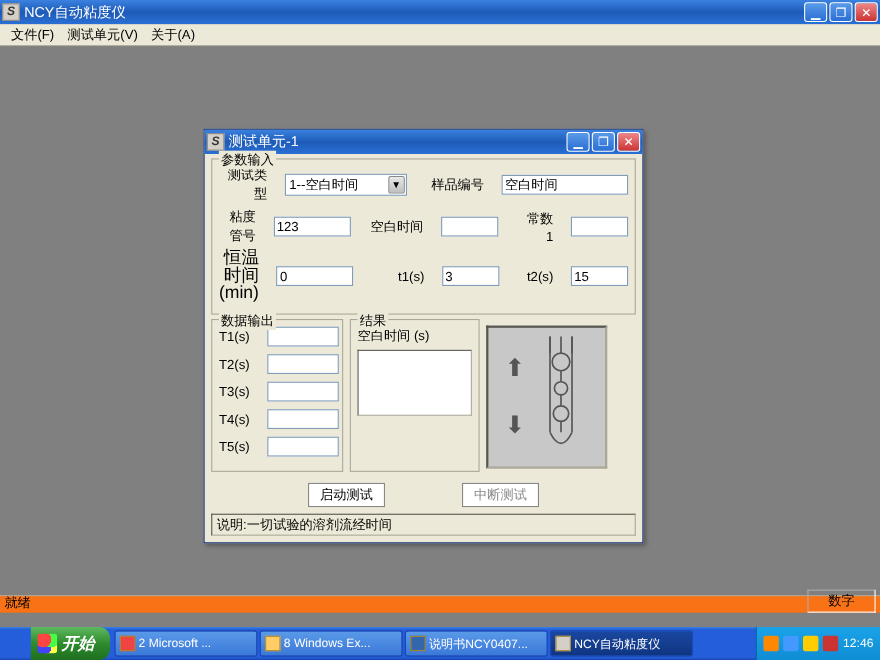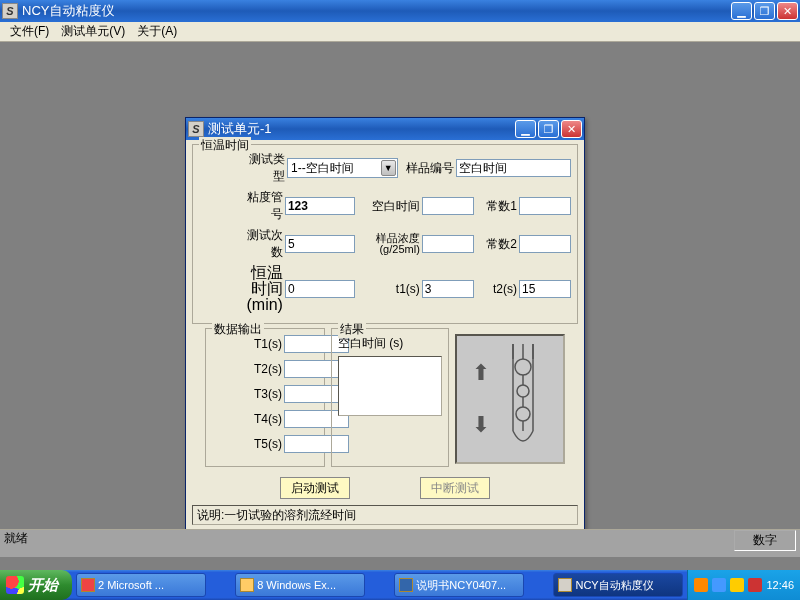--- a/index.html
+++ b/index.html
@@ -23,51 +23,51 @@
 
 
 .dialog { position: absolute; left: 185px; top: 75px; width: 400px; background: #ece9d8; border: 1px solid #0a246a; box-shadow: 2px 2px 4px rgba(0,0,0,.3); }
 .dlg-titlebar { height: 22px; background: linear-gradient(to bottom,#3a81e0,#1e5bb8,#2a6fd4); display: flex; align-items: center; padding: 0 2px; }
 .dlg-titlebar .titlebar-text { font-size: 13px; }
 .dlg-body { padding: 4px 6px 6px 6px; font-size: 12px; }
 
 .groupbox { border: 1px solid #aca899; margin-bottom: 4px; padding: 6px 6px 6px 6px; position: relative; }
 .groupbox-title { position: absolute; top: -8px; left: 6px; background: #ece9d8; padding: 0 2px; font-size: 12px; }
 
-.row { display: flex; align-items: center; margin-bottom: 4px; gap: 2px; margin-left: 42px; }
+.row { display: flex; align-items: center; margin-bottom: 4px; gap: 16px; }
 .lbl { font-size: 12px; text-align: right; }
 .inp { height: 18px; border: 1px solid #7f9db9; background: #fff; font-size: 12px; padding: 0 2px; }
 .sel { height: 20px; border: 1px solid #7f9db9; background: #fff; font-size: 12px; display: flex; align-items: center; justify-content: space-between; padding: 0 1px 0 3px; }
 .sel-btn { width: 15px; height: 16px; background: linear-gradient(to bottom,#e8e8e8,#bfbfbf); border: 1px solid #888; border-radius: 2px; display: flex; align-items: center; justify-content: center; font-size: 9px; }
 
-.cols { display: flex; gap: 6px; justify-content: center; }
+.cols { display: flex; gap: 6px; }
 .databox .row { margin-bottom: 7px; }
 
 .result-box { border: 1px inset #aca899; background: #fff; height: 60px; width: 100%; }
 
 .diagram { width: 110px; height: 130px; border: 2px inset #aca899; background: #c8c8c8; display: flex; align-items: center; justify-content: center; gap: 8px; }
 .arrow { font-size: 22px; color: #555; line-height: 1; }
 .visc-svg { width: 50px; height: 120px; }
 
 .btnrow { display: flex; justify-content: center; gap: 70px; margin: 6px 0; }
-.btn { width: 70px; height: 22px; border: 1px solid #888; background: #fef9c3; font-size: 12px; }
+.btn { width: 70px; height: 22px; border: 1px solid #888; background: #ffffff; font-size: 12px; }
 .btn.disabled { color: #888; }
 
 .statusline { border: 1px inset #aca899; padding: 2px 4px; font-size: 12px; height: 20px; display: flex; align-items: center; }
 
 
-.app-status { position: absolute; bottom: 0; left: 0; right: 0; height: 28px; background: #a3a3a3; border-top: 1px solid #aca899; display: flex; align-items: flex-start; font-size: 12px; padding: 0 4px; }
+.app-status { position: absolute; bottom: 0; left: 0; right: 0; height: 16px; background: #f97316; border-top: 1px solid #aca899; display: flex; align-items: flex-end; font-size: 12px; padding: 0 4px; }
 .app-status .spacer { flex: 1; }
 .status-cell { border: 1px inset #fff; padding: 1px 18px; }
 
 
-.taskbar { position: absolute; bottom: 0; left: 0; width: 800px; height: 30px; background: linear-gradient(to bottom,#3a81e0,#245edb 8%,#245edb 92%,#1a47b0); display: flex; align-items: center; }
+.taskbar { position: absolute; bottom: 0; left: 0; width: 800px; height: 30px; background: linear-gradient(to bottom,#3a81e0,#245edb 8%,#245edb 92%,#1a47b0); display: flex; align-items: center; padding-left: 28px; }
 .start { height: 30px; display: flex; align-items: center; padding: 0 14px 0 6px; background: linear-gradient(to bottom,#5fb85f,#2e8b2e 50%,#1f6f1f); border-radius: 0 10px 10px 0; color: #fff; font-weight: bold; font-style: italic; font-size: 15px; gap: 4px; }
 .start-icon { width: 18px; height: 18px; background: radial-gradient(circle at 30% 30%, #f44,#f44 40%, transparent 41%), radial-gradient(circle at 70% 30%, #4f4,#4f4 40%, transparent 41%), radial-gradient(circle at 30% 70%, #44f,#44f 40%, transparent 41%), radial-gradient(circle at 70% 70%, #ff4,#ff4 40%, transparent 41%); border-radius: 3px; }
-.task-btns { display: flex; gap: 2px; padding: 0 4px; flex: 1; justify-content: space-between; }
+.task-btns { display: flex; gap: 2px; padding: 0 4px; flex: 1; }
 .task-btn { height: 24px; width: 130px; background: linear-gradient(to bottom,#5a9ae8,#3a78d8); border: 1px solid #1a47b0; border-radius: 3px; color: #fff; font-size: 11px; display: flex; align-items: center; padding: 0 4px; gap: 3px; overflow: hidden; white-space: nowrap; }
 .task-btn.active { background: linear-gradient(to bottom,#1a47a0,#0f3580); }
 .task-ico { width: 14px; height: 14px; background: #ffcc66; border: 1px solid #aa8833; flex-shrink: 0; }
 .tray { height: 30px; background: linear-gradient(to bottom,#1aa3e8,#0f8cd4); display: flex; align-items: center; padding: 0 6px; gap: 4px; color: #fff; font-size: 11px; border-left: 1px solid #0a6aa0; }
 .tray-ico { width: 14px; height: 14px; border-radius: 2px; }
 </style>
 </head>
 <body>
 
 <div class="main-window">
@@ -94,49 +94,41 @@
         <div class="titlebar-text">测试单元-1</div>
         <div class="titlebar-btns">
           <div class="tb-btn tb-min">▁</div>
           <div class="tb-btn tb-max">❐</div>
           <div class="tb-btn tb-close">✕</div>
         </div>
       </div>
       <div class="dlg-body">
 
         <div class="groupbox">
-          <div class="groupbox-title">恒温时间</div>
+          <div class="groupbox-title">参数输入</div>
 
           <div class="row">
             <span class="lbl" style="width:50px">测试类型</span>
             <div class="sel" style="width:125px">
               <span>1--空白时间</span>
               <div class="sel-btn">▼</div>
             </div>
             <span class="lbl" style="width:55px;margin-left:6px">样品编号</span>
             <input class="inp" style="width: 115px;" value="空白时间">
           </div>
 
           <div class="row">
             <span class="lbl" style="width:50px">粘度管号</span>
-            <input class="inp" style="width: 70px; font-weight: bold;" value="123">
+            <input class="inp" style="width: 70px;" value="123">
             <span class="lbl" style="width:75px">空白时间</span>
             <input class="inp" style="width: 52px;" value="">
             <span class="lbl" style="width:42px;margin-left:6px">常数1</span>
             <input class="inp" style="width: 52px;" value="">
           </div>
 
-          <div class="row">
-            <span class="lbl" style="width:50px">测试次数</span>
-            <input class="inp" style="width: 70px;" value="5">
-            <span class="lbl" style="width:75px;font-size:11px;line-height:1">样品浓度(g/25ml)</span>
-            <input class="inp" style="width: 52px;" value="">
-            <span class="lbl" style="width:42px;margin-left:6px">常数2</span>
-            <input class="inp" style="width: 52px;" value="">
-          </div>
 
           <div class="row">
             <span class="lbl" style="width:50px;font-size:16px;line-height:1">恒温时间(min)</span>
             <input class="inp" style="width: 70px;" value="0">
             <span class="lbl" style="width:75px">t1(s)</span>
             <input class="inp" style="width: 52px;" value="3">
             <span class="lbl" style="width:42px;margin-left:6px">t2(s)</span>
             <input class="inp" style="width: 52px;" value="15">
           </div>
         </div>

